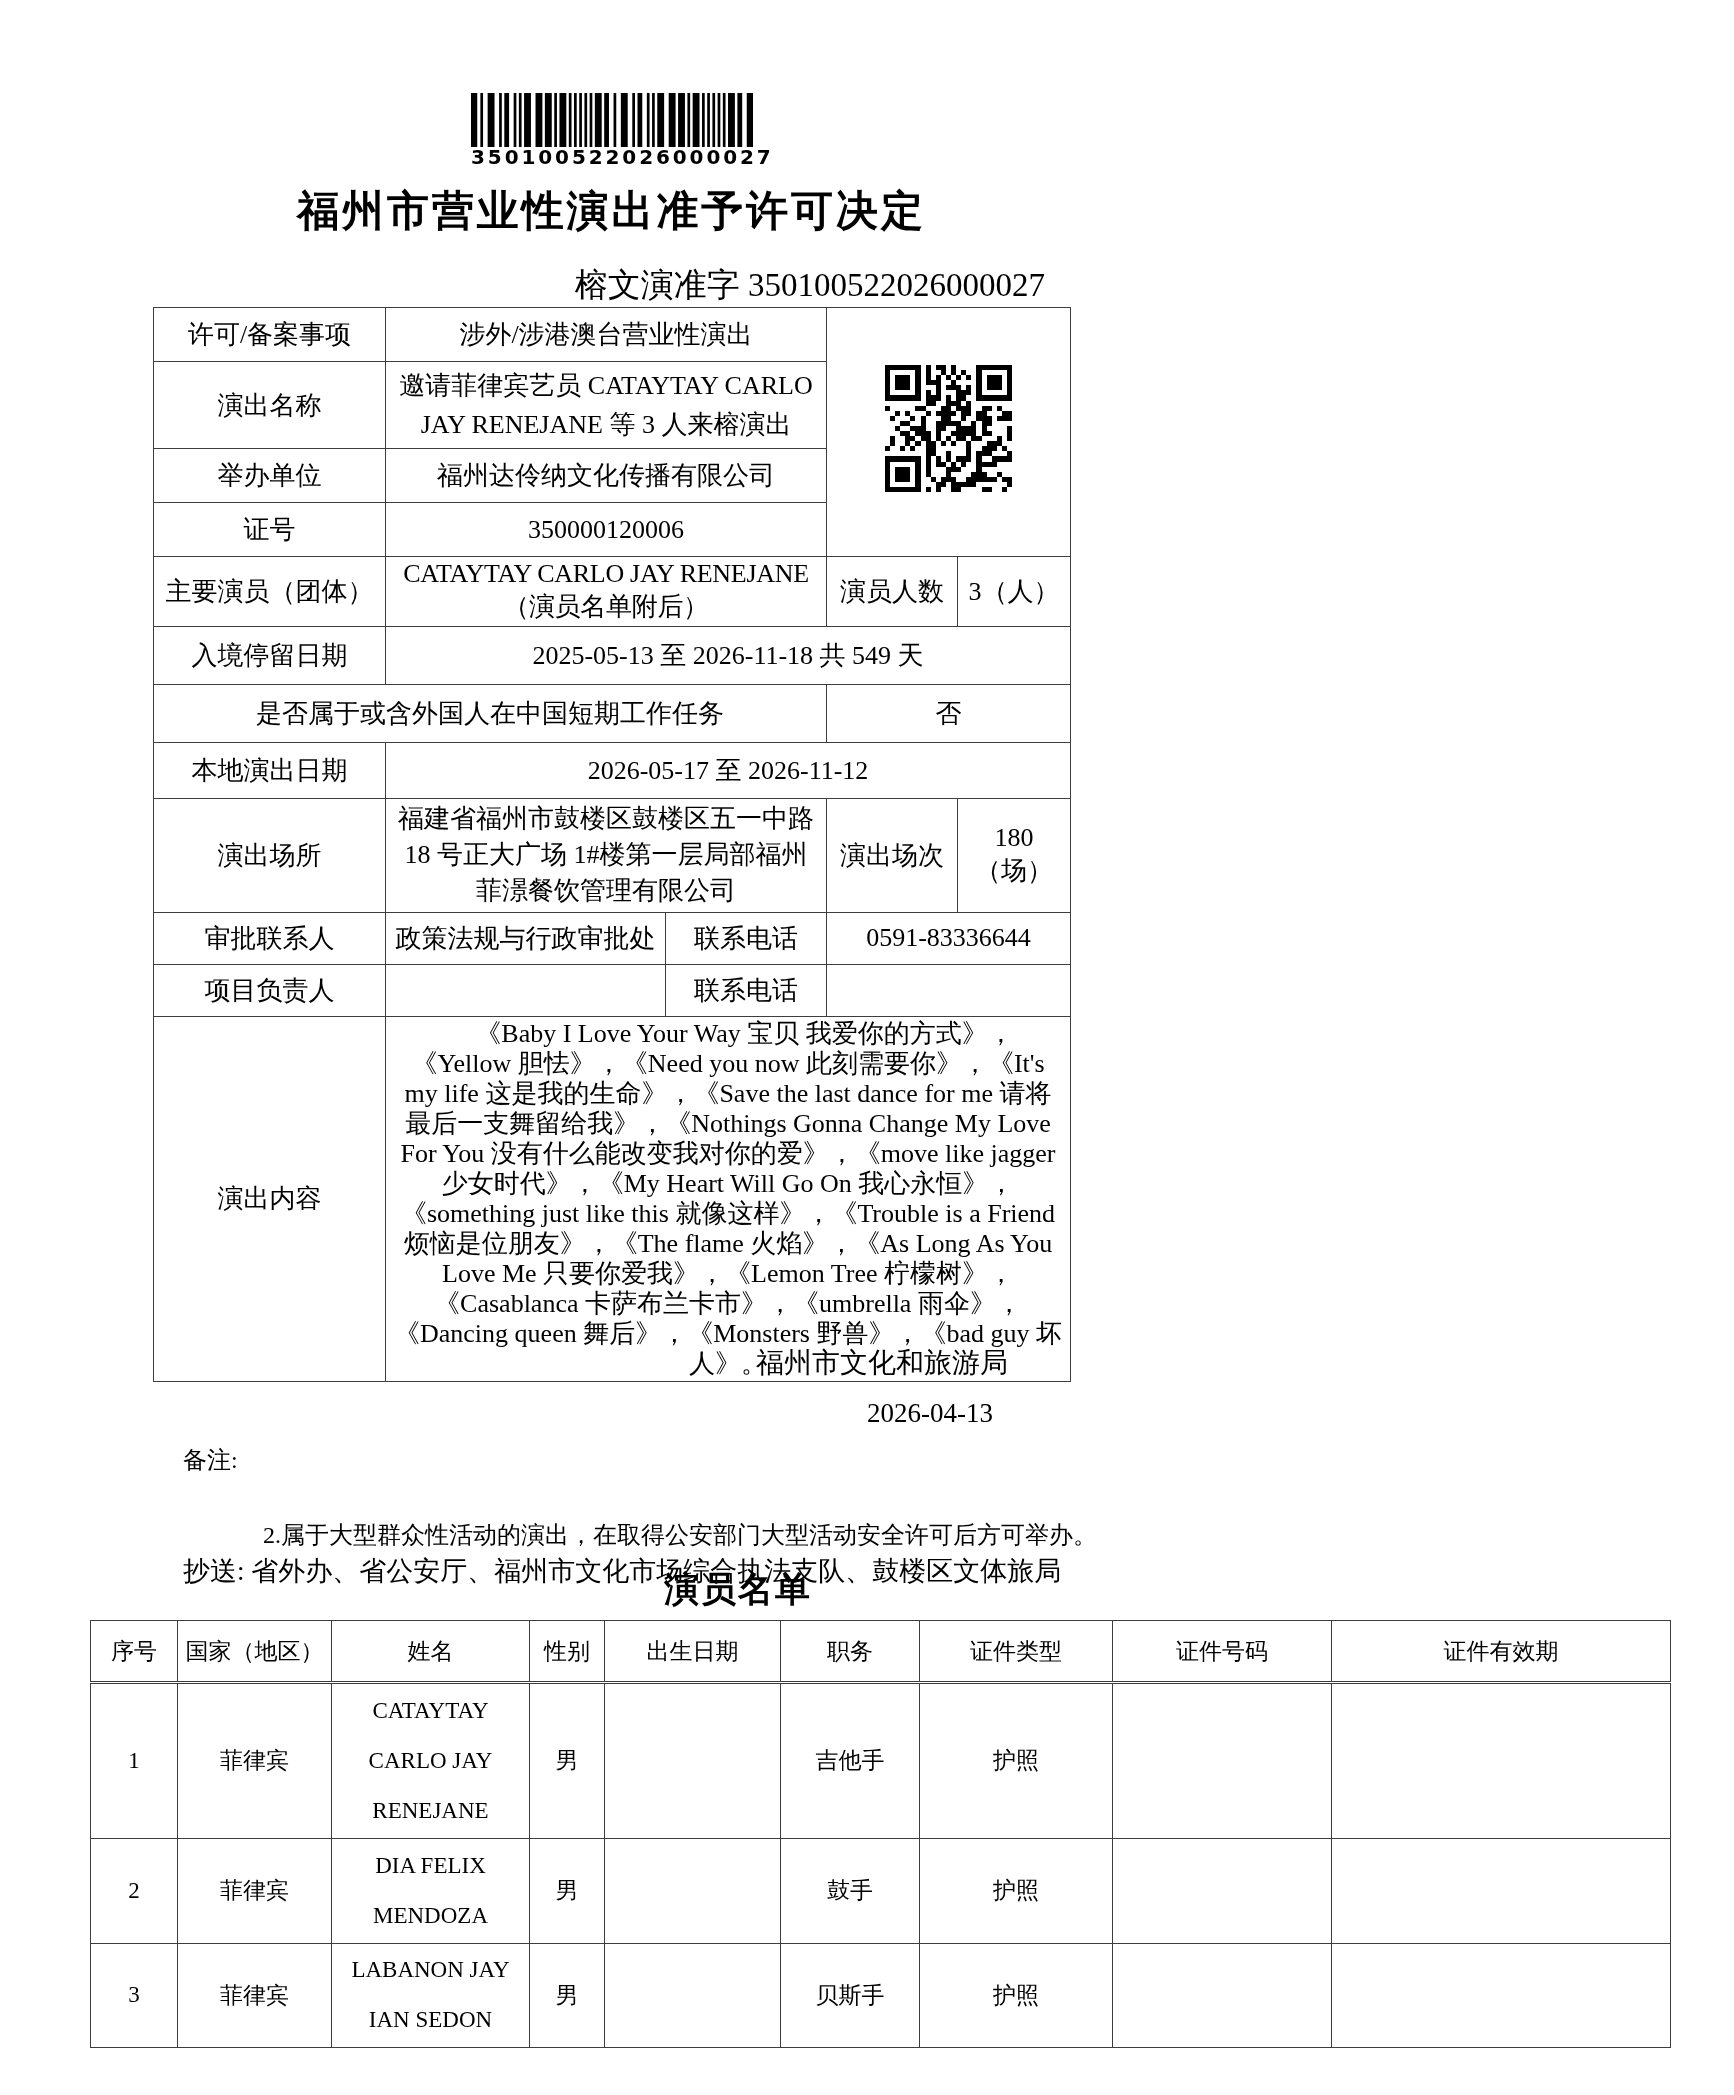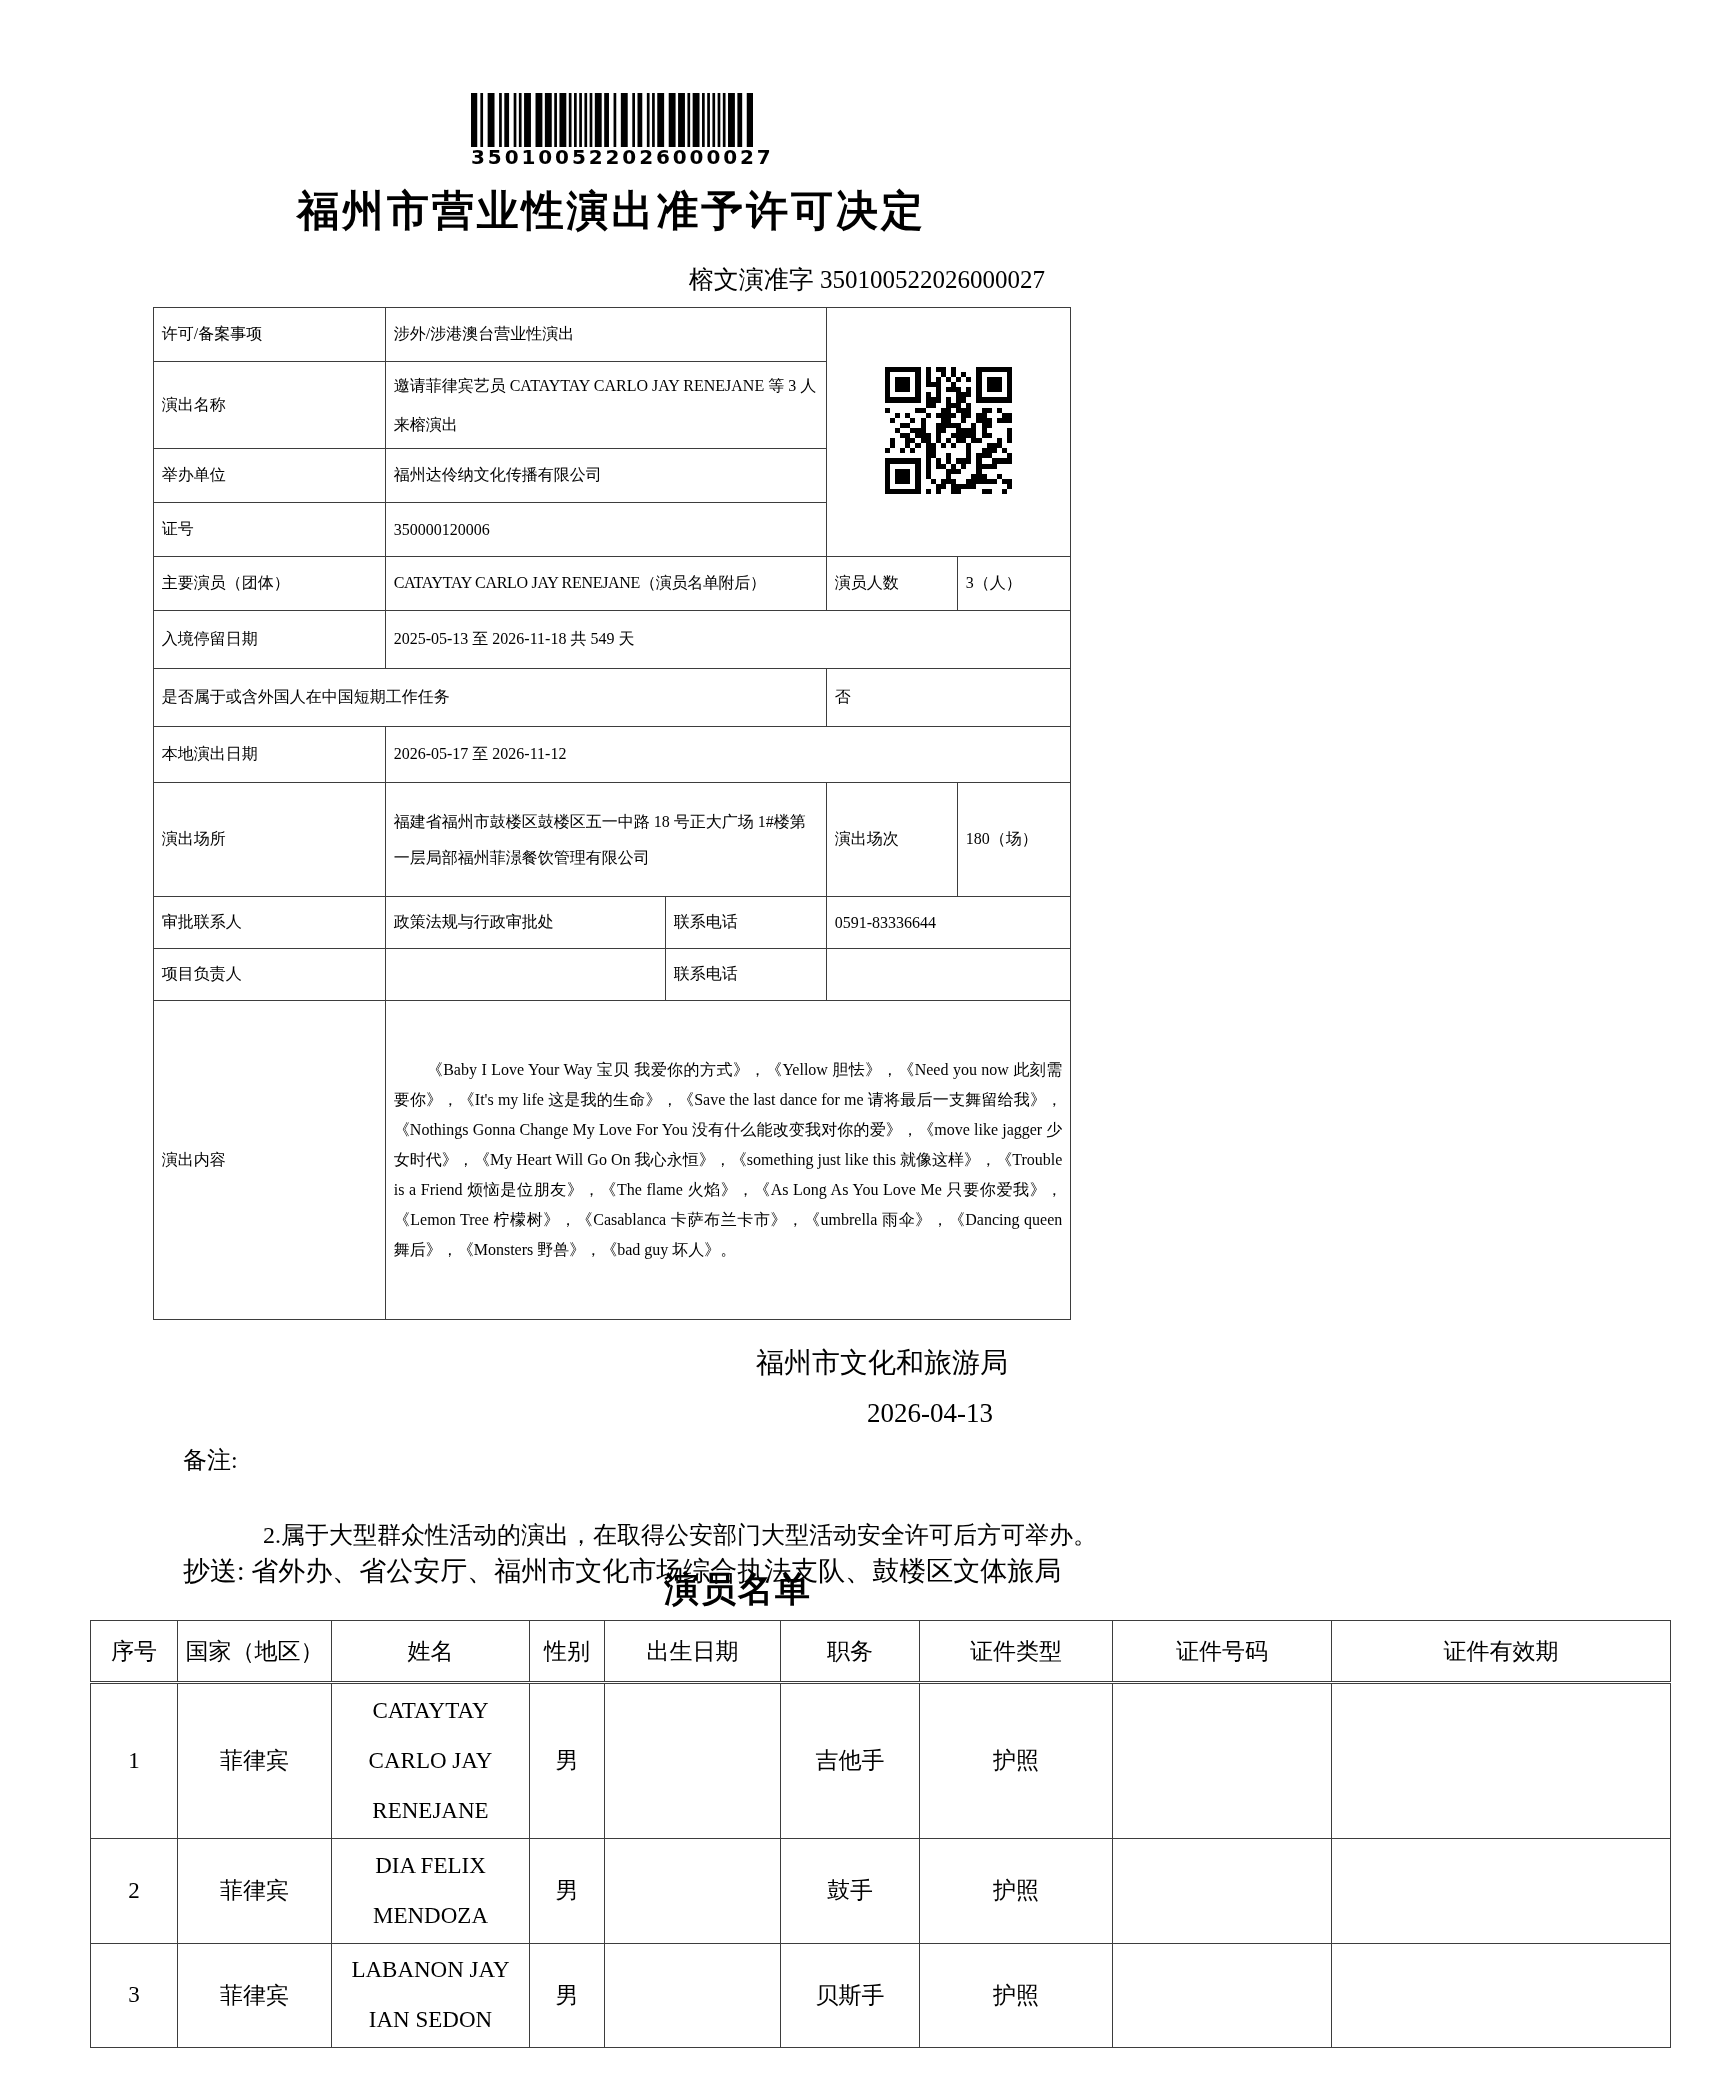--- a/index.html
+++ b/index.html
@@ -9,26 +9,26 @@
   
   .barcode-block{position:absolute;left:471px;top:93px;width:282px;text-align:center;}
   .barcode-svg{width:282px;height:54px;display:block;}
   .barcode-num{font-family:"DejaVu Sans","Liberation Sans",sans-serif;font-weight:bold;
                font-size:20px;letter-spacing:2.9px;line-height:21px;}
 
   
   .doc-title{position:absolute;left:153px;top:183px;width:917px;margin:0;text-align:center;
              font-size:42px;font-weight:bold;letter-spacing:2.9px;}
   .permit-no{position:absolute;left:153px;top:263px;width:917px;box-sizing:border-box;
-             text-align:right;padding-right:25px;font-size:25px;}
+             text-align:right;padding-right:25px;font-size:33px;}
 
   
   .ptable{position:absolute;left:153px;top:307px;width:917px;border-collapse:collapse;table-layout:fixed;}
-  .ptable td{border:1.9px solid #3d3d3d;vertical-align:middle;
-             font-size:16px;padding:1.9px 7.7px;overflow:hidden;word-break:break-word;}
+  .ptable td{border:1.9px solid #3d3d3d;text-align:center;vertical-align:middle;
+             font-size:26px;padding:1.9px 7.7px;overflow:hidden;word-break:break-word;}
   .r1{height:54px;}.r2{height:87px;}.r3{height:54px;}.r4{height:54px;}.r5{height:54px;}
   .r6{height:58px;}.r7{height:58px;}.r8{height:56px;}.r9{height:114px;}
   .r10{height:52px;}.r11{height:52px;margin-top:9px;}.r12{height:319px;}
   .val-2line{line-height:39px;}
   .venue-val{line-height:36px;padding:3.9px 17.4px;}
   .condensed{font-size:22px;letter-spacing:-0.3px;}
   .content-cell{text-align:justify;vertical-align:middle;padding:9.7px 15.4px;
                 font-size:24px;line-height:30px;}
   .content-cell .indent{text-indent:33px;}
   .qr-cell{text-align:center;vertical-align:middle;}

